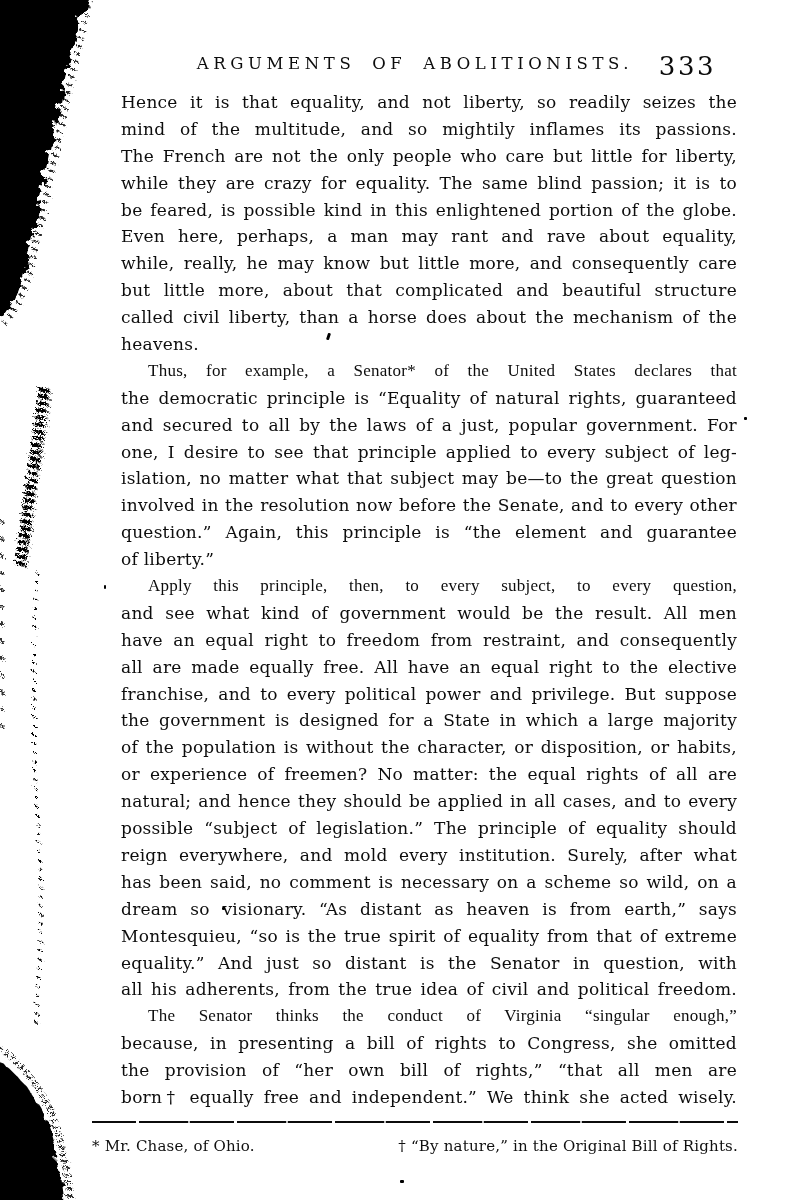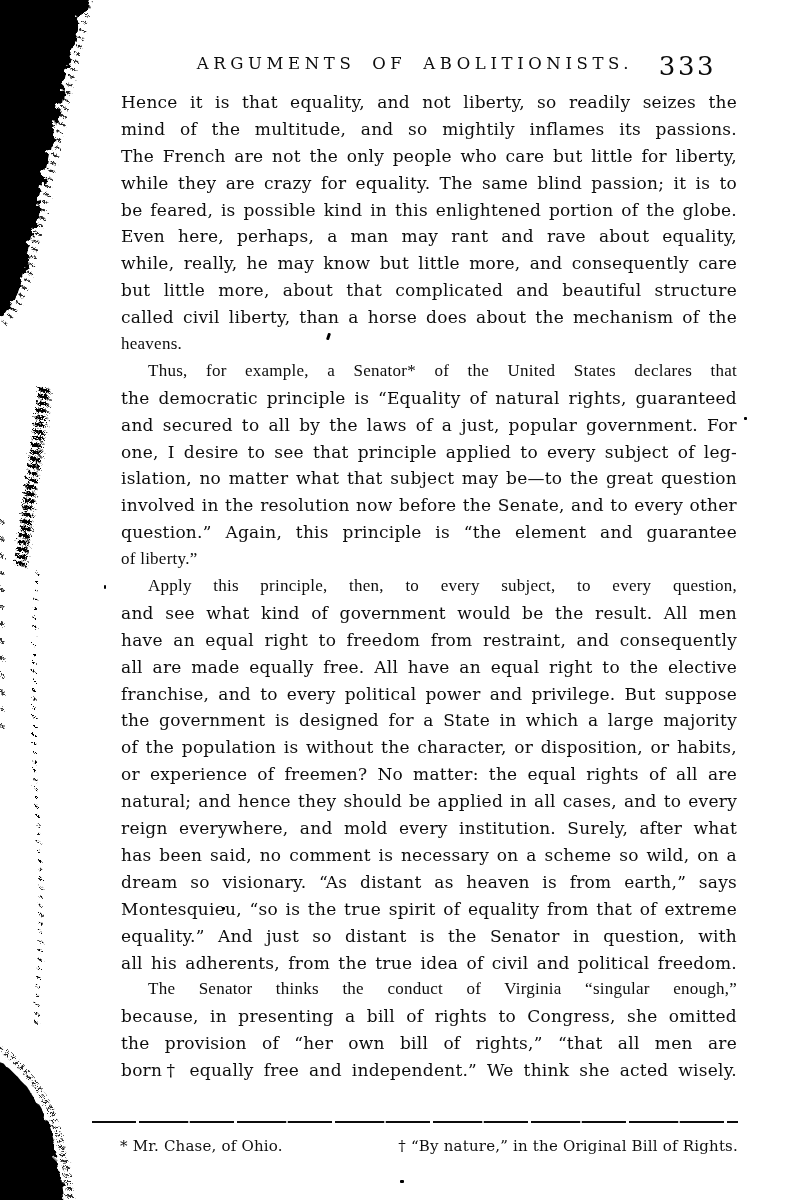--- a/index.html
+++ b/index.html
@@ -33,34 +33,34 @@
   }
   .line{
     height:26.9px;line-height:26.9px;
     font-size:17px;letter-spacing:0.25px;
     text-align:justify;text-align-last:justify;
     -moz-text-align-last:justify;
     white-space:normal;overflow:hidden;
     color:#0d0d0d;
     margin-left:29px;
   }
-  .line.short{text-align-last:left;font-family:Liberation Serif, serif;-moz-text-align-last:left;}
+  .line.short{text-align-last:left;-moz-text-align-last:left;}
   .line.indent{text-indent:27px;font-family:Liberation Serif, serif;}
 
   
   .footnote-rule{
     position:absolute;left:92px;top:1121px;width:646px;height:2px;
     background:repeating-linear-gradient(90deg,#0b0b0b 0 44px,rgba(0,0,0,0) 44px 47px,#0b0b0b 47px 96px,rgba(0,0,0,.25) 96px 98px);
   }
   .footnote-row{
     position:absolute;left:92px;top:1135px;width:646px;
     display:flex;justify-content:space-between;
     font-size:15px;letter-spacing:0.2px;line-height:22px;color:#101010;
   }
-  .footnote-row .note-left{margin-left:28px;}
+  .footnote-row .note-left{}
 
   
   .speck{position:absolute;background:#000;border-radius:1px;}
   .speck.s1{left:327px;top:333px;width:3px;height:7px;transform:rotate(18deg);}
   .speck.s2{left:744px;top:417px;width:3px;height:3px;}
   .speck.s3{left:400px;top:1180px;width:4px;height:3px;}
   .speck.s4{left:222px;top:907px;width:3px;height:3px;}
   .speck.s5{left:104px;top:585px;width:2px;height:4px;}
 
   .artifact-svg{position:absolute;left:0;top:0;}
@@ -135,20 +135,21 @@
       <div class="line short">of liberty.”</div>
       <div class="line indent">Apply this principle, then, to every subject, to every question,</div>
       <div class="line">and see what kind of government would be the result.  All men</div>
       <div class="line">have an equal right to freedom from restraint, and consequently</div>
       <div class="line">all are made equally free.  All have an equal right to the elective</div>
       <div class="line">franchise, and to every political power and privilege.  But suppose</div>
       <div class="line">the government is designed for a State in which a large majority</div>
       <div class="line">of the population is without the character, or disposition, or habits,</div>
       <div class="line">or experience of freemen?  No matter: the equal rights of all are</div>
       <div class="line">natural; and hence they should be applied in all cases, and to every</div>
+      <div class="line">possible “subject of legislation.”  The principle of equality should</div>
       <div class="line">reign everywhere, and mold every institution.  Surely, after what</div>
       <div class="line">has been said, no comment is necessary on a scheme so wild, on a</div>
       <div class="line">dream so visionary.  “As distant as heaven is from earth,” says</div>
       <div class="line">Montesquieu, “so is the true spirit of equality from that of extreme</div>
       <div class="line">equality.”  And just so distant is the Senator in question, with</div>
       <div class="line">all his adherents, from the true idea of civil and political freedom.</div>
       <div class="line indent">The Senator thinks the conduct of Virginia “singular enough,”</div>
       <div class="line">because, in presenting a bill of rights to Congress, she omitted</div>
       <div class="line">the provision of “her own bill of rights,” “that all men are</div>
       <div class="line">born† equally free and independent.”  We think she acted wisely.</div>

